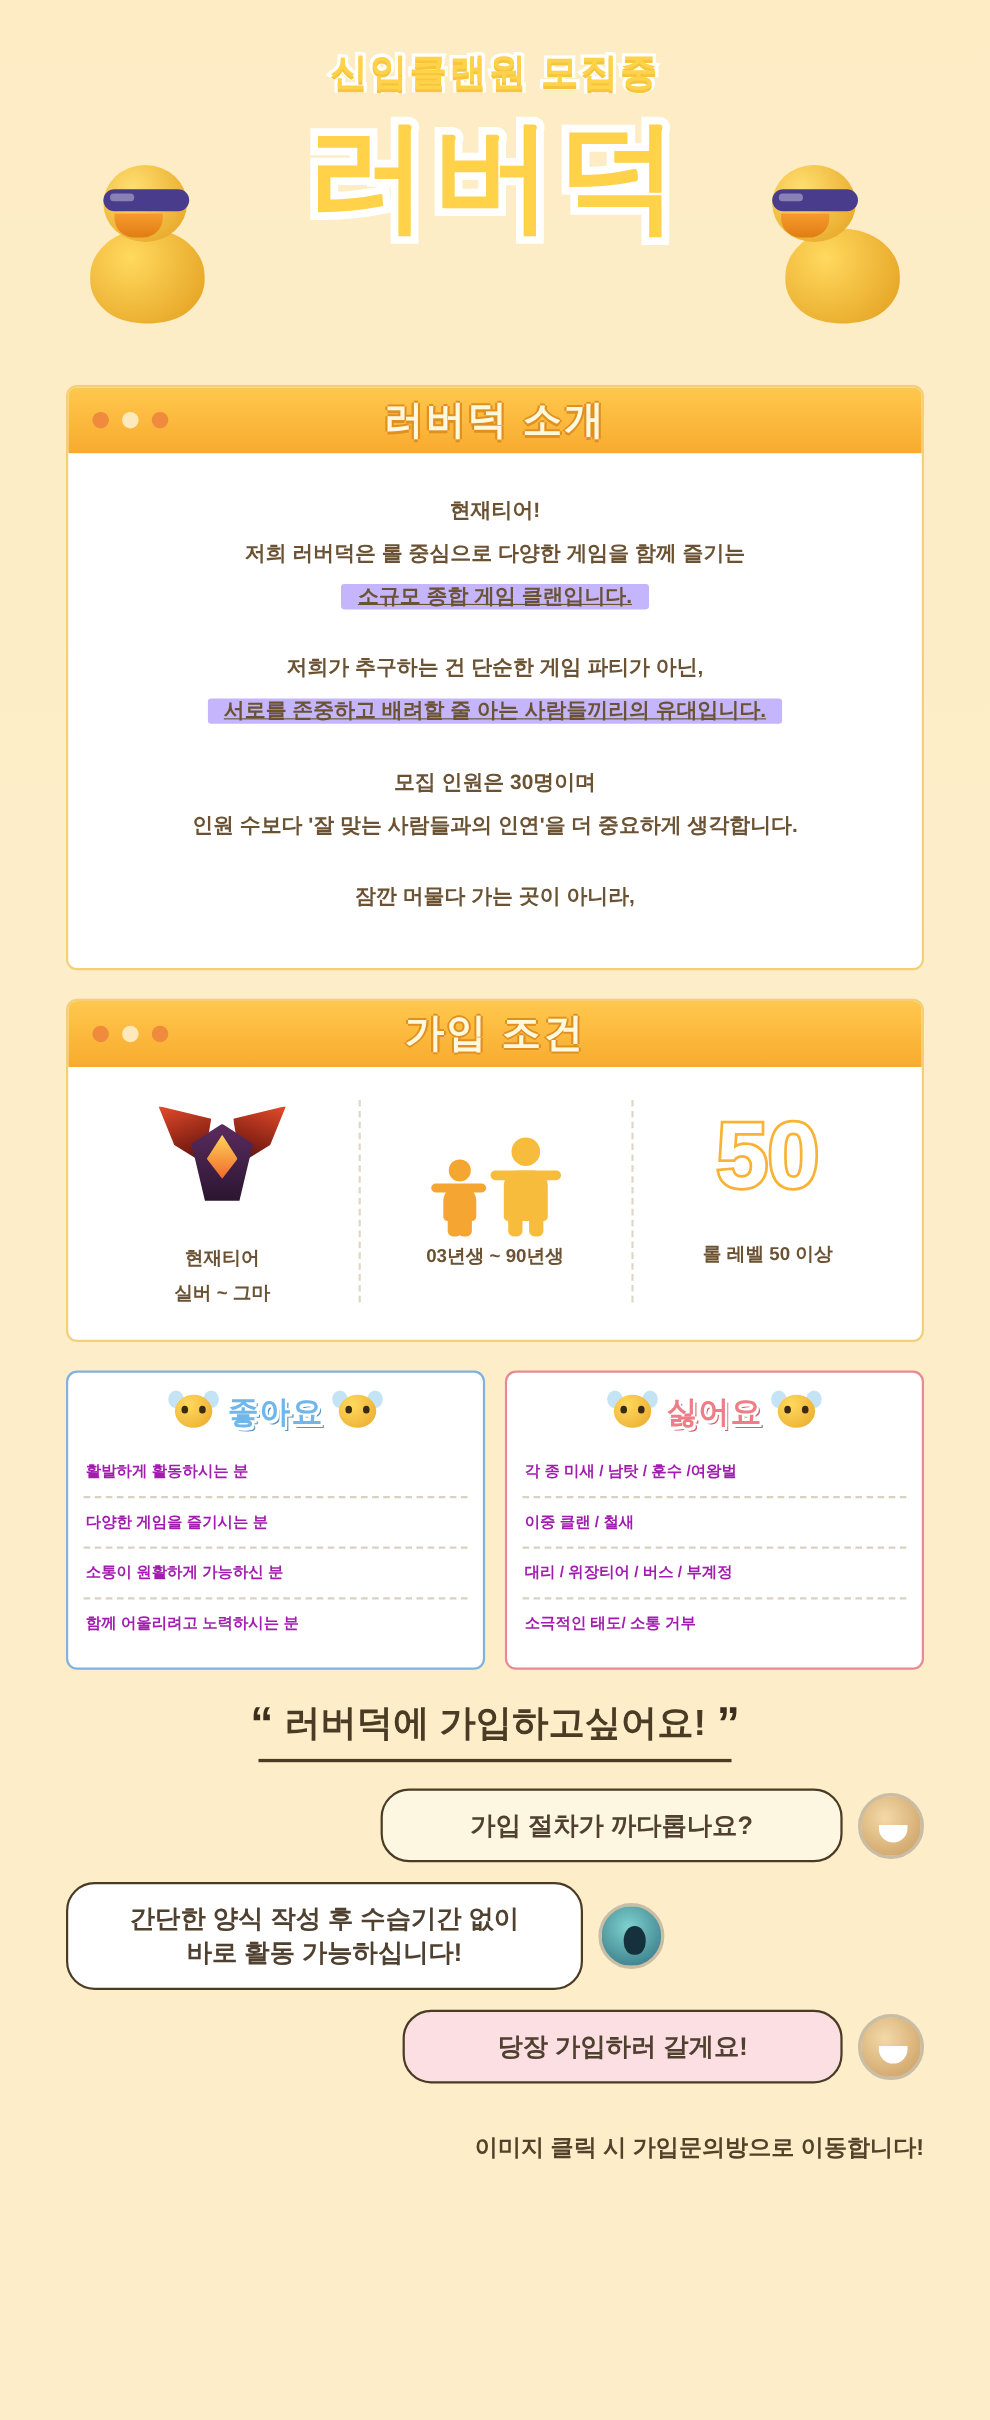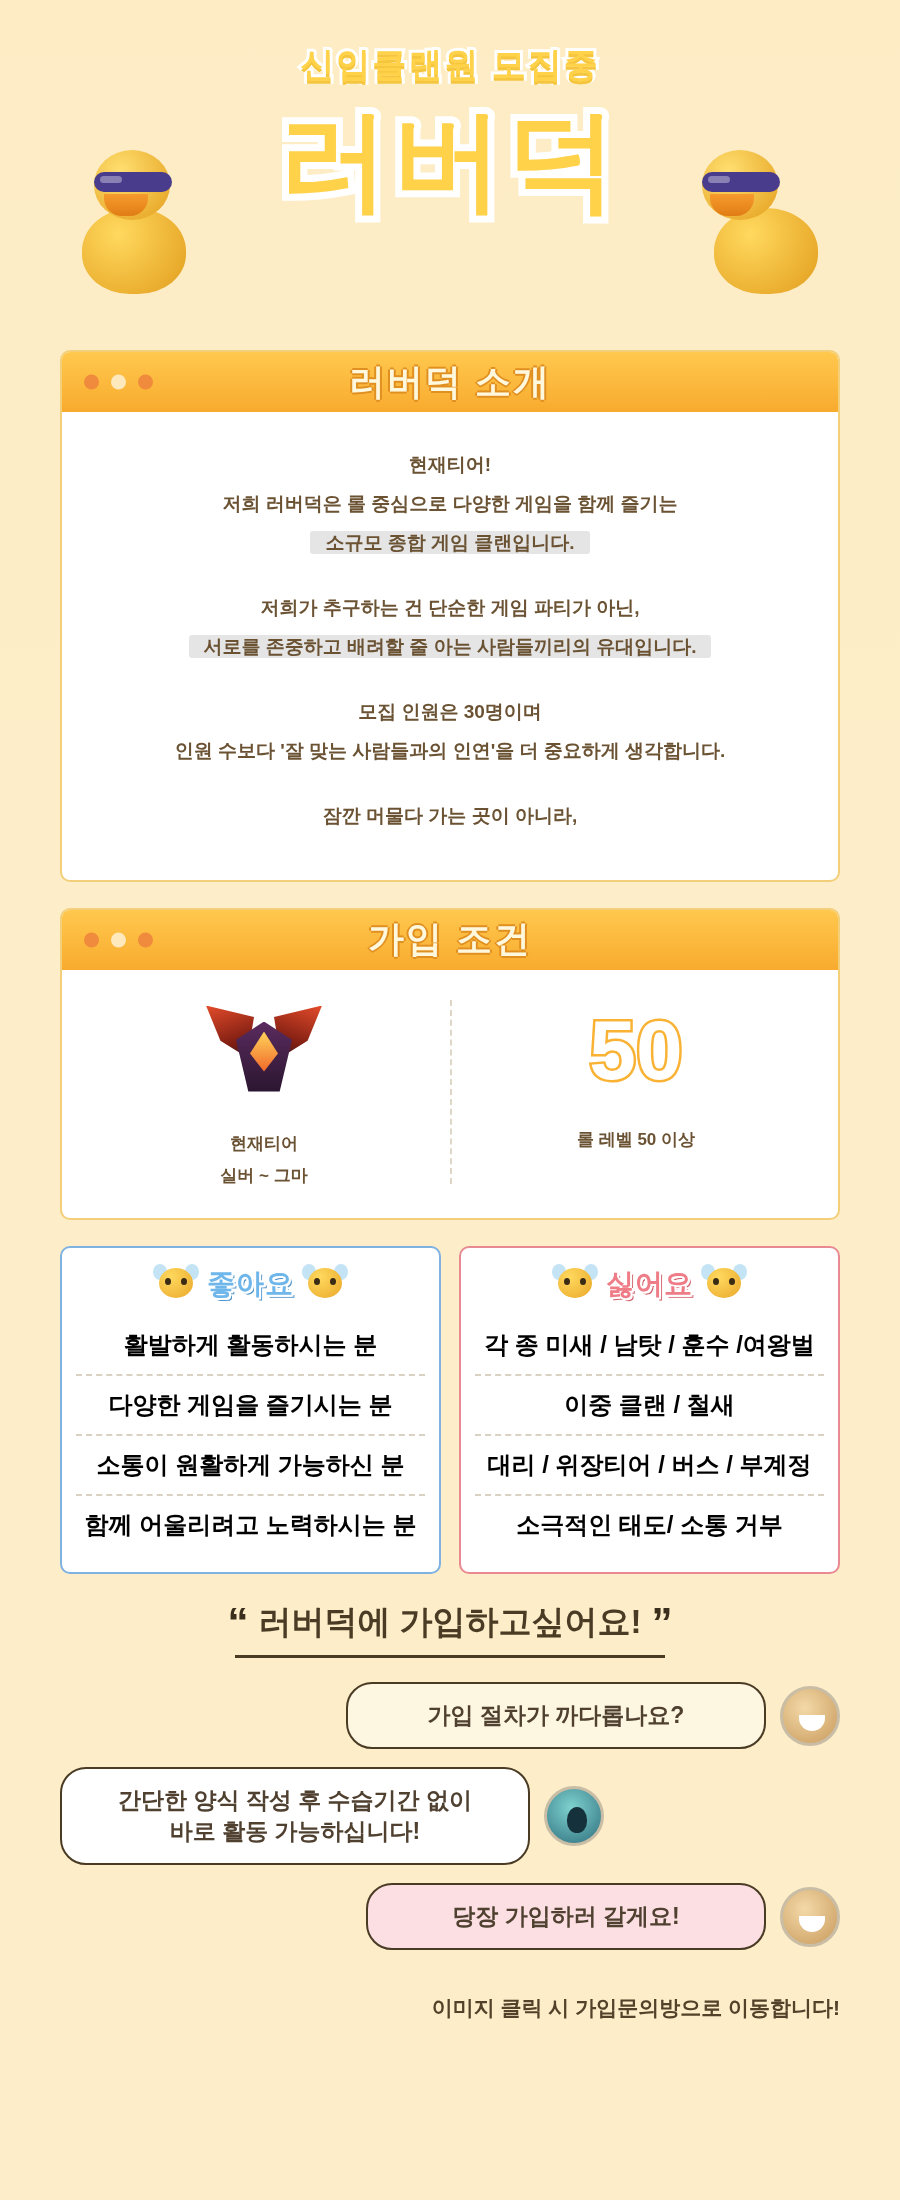--- a/index.html
+++ b/index.html
@@ -132,21 +132,21 @@
   .intro-body {
     padding: 34px 30px 44px;
     text-align: center;
     color: #6a5233;
     font-size: 19px;
     line-height: 2.05;
     font-weight: bold;
   }
   .intro-body p { margin-bottom: 26px; }
   .intro-body p:last-child { margin-bottom: 0; }
-  .hl { background: #e5e5e5; padding: 1px 15px; border-radius: 3px; }
+  .hl { background: #c4b5fd; padding: 1px 15px; border-radius: 3px; text-decoration: underline; }
   .hl2 { background: #ffe3a0; padding: 1px 3px; border-radius: 3px; }
 
   
   .cond-body {
     display: flex;
     align-items: stretch;
     padding: 22px 16px 26px;
   }
   .cond-col {
     flex: 1;
@@ -302,24 +302,24 @@
     text-shadow: 0 2px 0 #fff, 0 -2px 0 #fff, 2px 0 0 #fff, -2px 0 0 #fff,
                  2px 2px 0 #fff, -2px -2px 0 #fff, 3px 3px 0 #4f93c9;
   }
   .pref.bad .pref-title {
     color: #ef7d88;
     text-shadow: 0 2px 0 #fff, 0 -2px 0 #fff, 2px 0 0 #fff, -2px 0 0 #fff,
                  2px 2px 0 #fff, -2px -2px 0 #fff, 3px 3px 0 #d0606b;
   }
   .pref ul { list-style: none; }
   .pref li {
-    text-align: center;
-    font-size: 24px;
-    font-weight: bold;
-    color: #000000;
+    text-align: left;
+    font-size: 14px;
+    font-weight: bold;
+    color: #a21caf;
     padding: 13px 2px;
     border-bottom: 2px dashed #d9d2c2;
   }
   .pref li:last-child { border-bottom: none; }
 
   
   .quote-wrap { text-align: center; margin: 10px 0 24px; }
   .quote-line {
     display: inline-flex;
     align-items: center;
@@ -464,20 +464,35 @@
           <div class="wing r"></div>
           <div class="core"></div>
           <div class="flame"></div>
         </div>
         <div class="cond-cap">
           <span>현재티어</span><br>
           <span>실버 ~ 그마</span>
         </div>
       </div>
 
+      <div class="cond-col">
+        <div class="people">
+          <div class="person small">
+              <div class="head"></div>
+              <div class="arms"></div>
+              <div class="body"></div>
+            </div>
+          <div class="person big">
+              <div class="head"></div>
+              <div class="arms"></div>
+              <div class="body"></div>
+            </div>
+        </div>
+        <div class="cond-cap">03년생 ~ 90년생</div>
+      </div>
 
       <div class="cond-col">
         <div class="big-num">50</div>
         <div class="cond-cap">롤 레벨 50 이상</div>
       </div>
 
     </div>
   </div>
 
   <div class="two-col">

